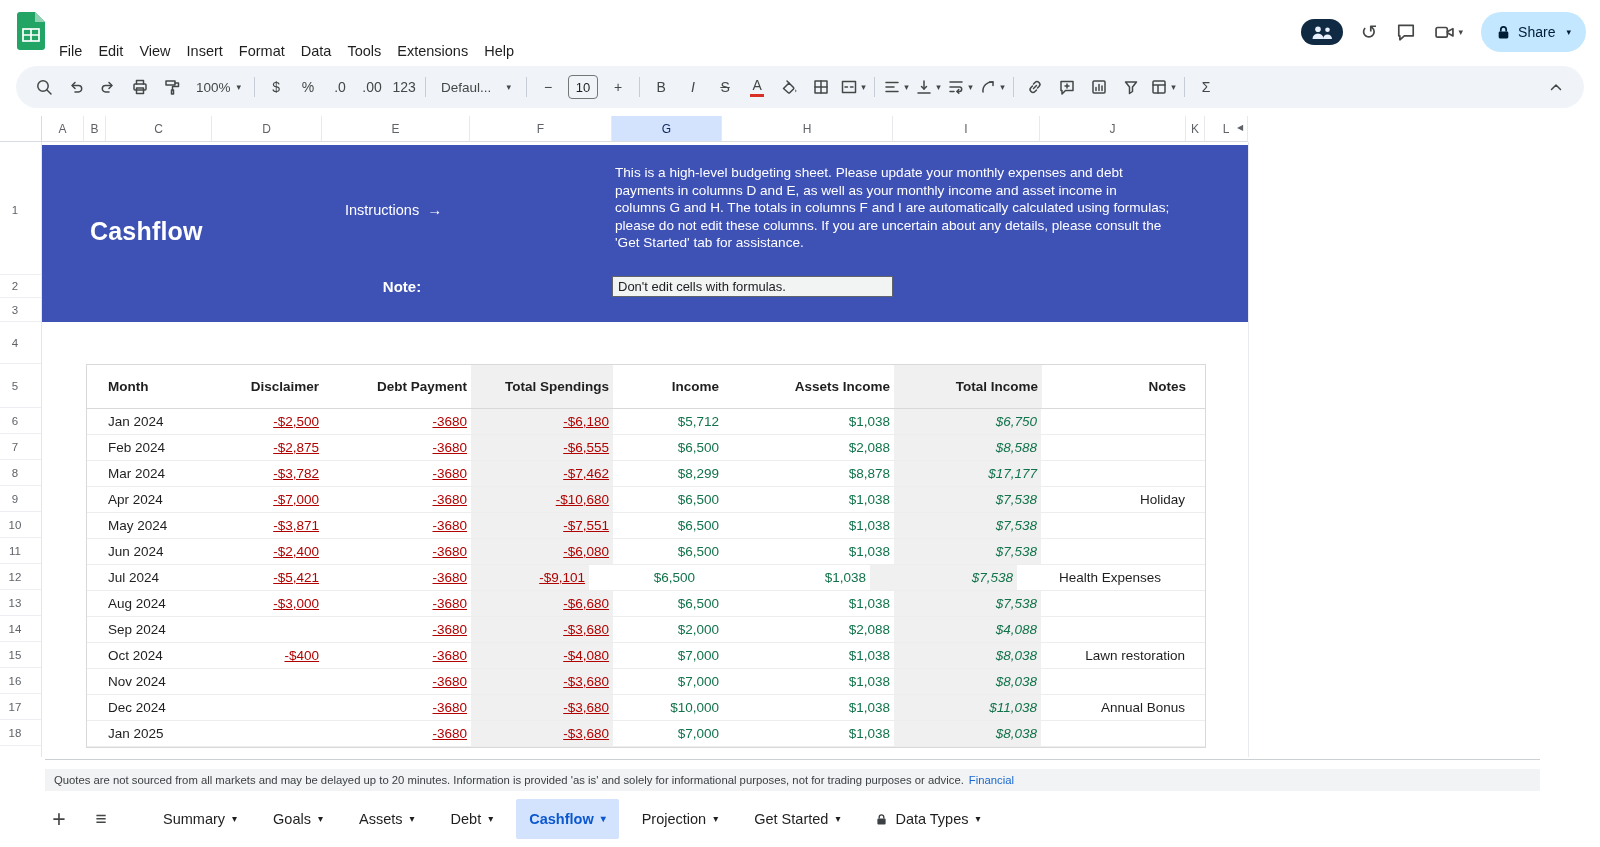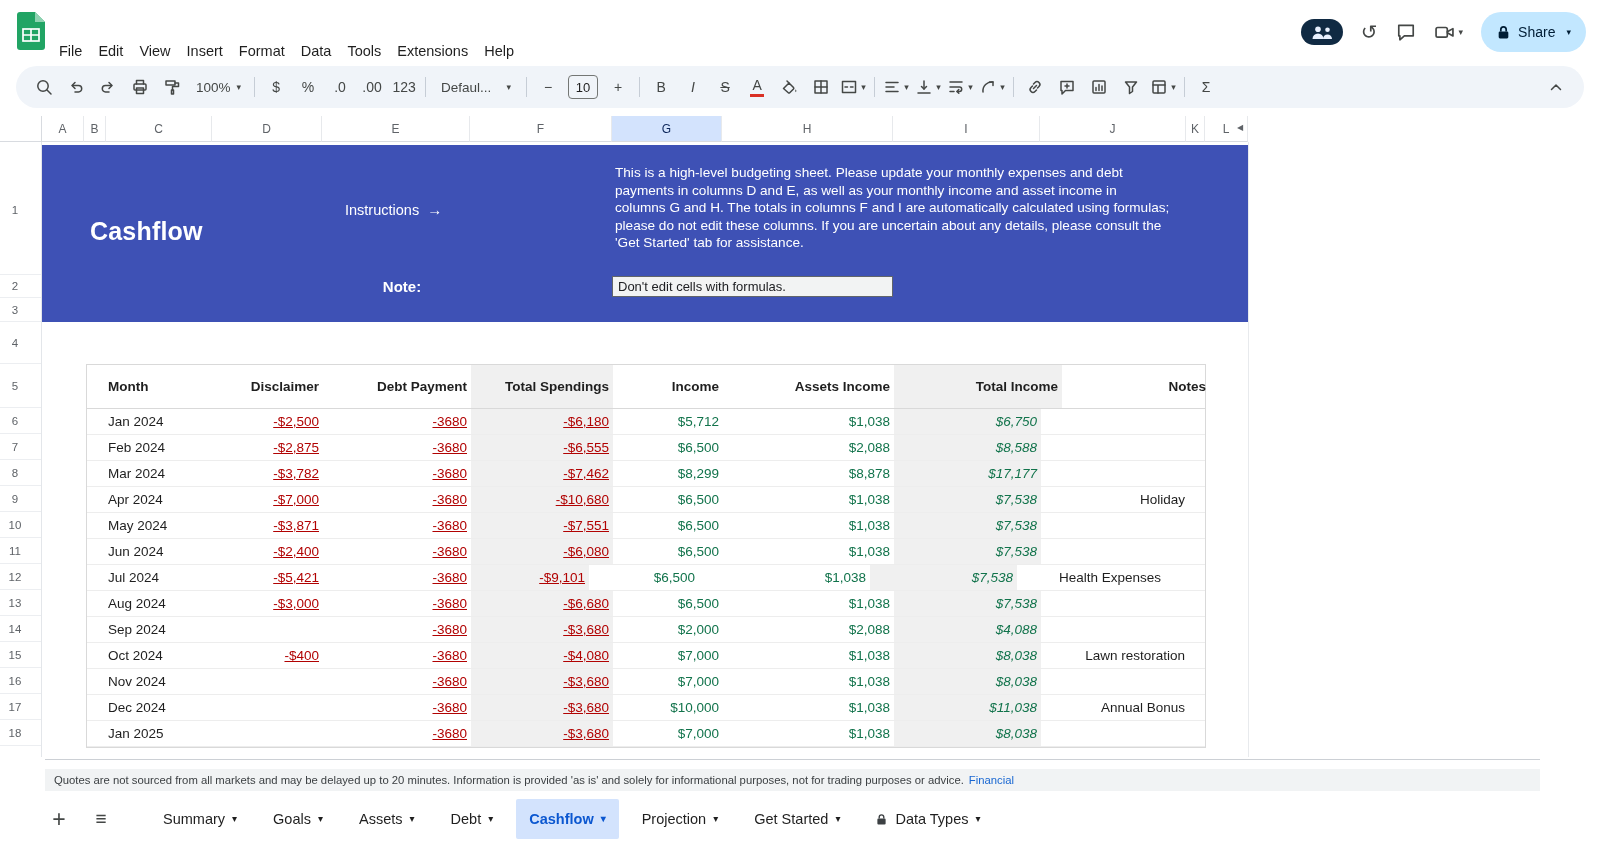--- a/index.html
+++ b/index.html
@@ -362,21 +362,21 @@
   </div>
 
   <div id="data-table">
     <div id="table-head">
         <div class="th c-month" style="width: 126px;">Month</div>
         <div class="th c-spend" style="width: 110px;">Disclaimer</div>
         <div class="th c-debt" style="width: 148px;">Debt Payment</div>
         <div class="th c-tspend" style="width: 142px;">Total Spendings</div>
         <div class="th c-income" style="width: 110px;">Income</div>
         <div class="th c-assets" style="width: 171px;">Assets Income</div>
-        <div class="th c-tinc" style="width: 168px;">Total Income</div>
+        <div class="th c-tinc" style="width: 148px;">Total Income</div>
         <div class="th c-notes" style="width: 164px;">Notes</div>
       </div>
     <div id="table-body">
         <div class="trow">
           <div class="td c-month" style="width: 126px;">Jan 2024</div>
           <div class="td c-spend" style="width: 110px;">-$2,500</div>
           <div class="td c-debt" style="width: 148px;">-3680</div>
           <div class="td c-tspend" style="width: 142px;">-$6,180</div>
           <div class="td c-income" style="width: 110px;">$5,712</div>
           <div class="td c-assets" style="width: 171px;">$1,038</div>

